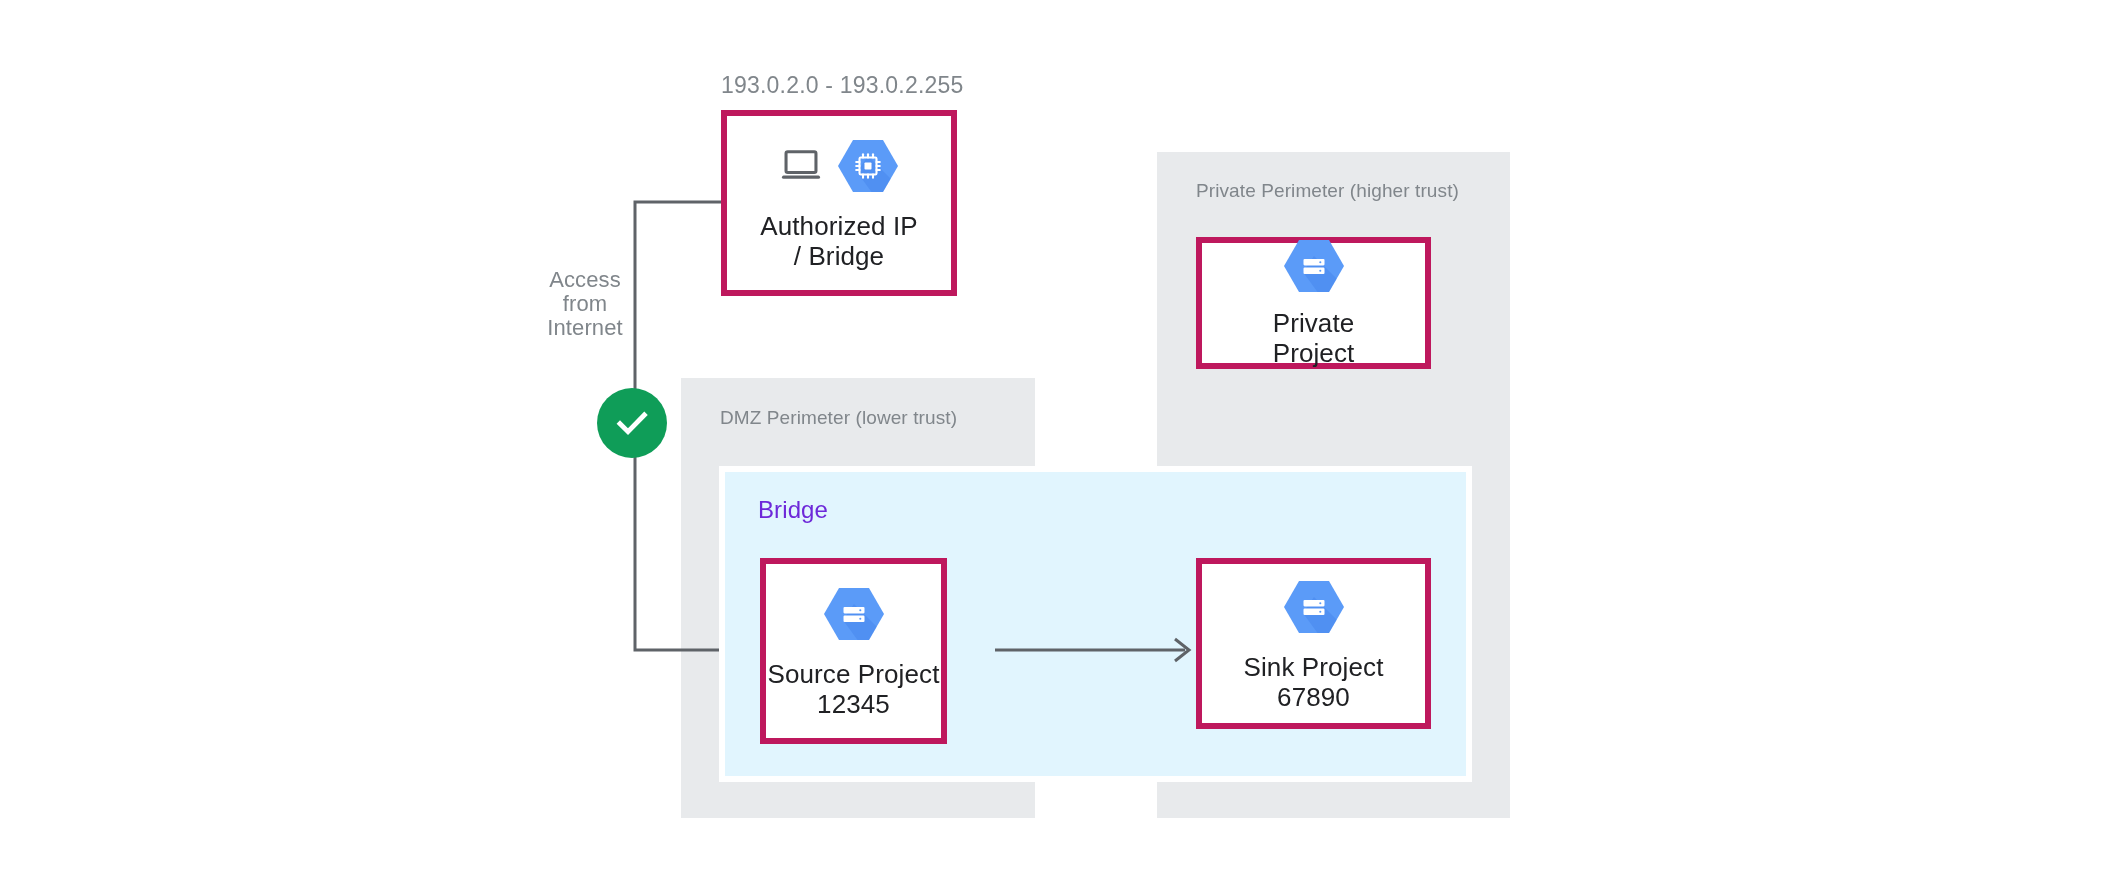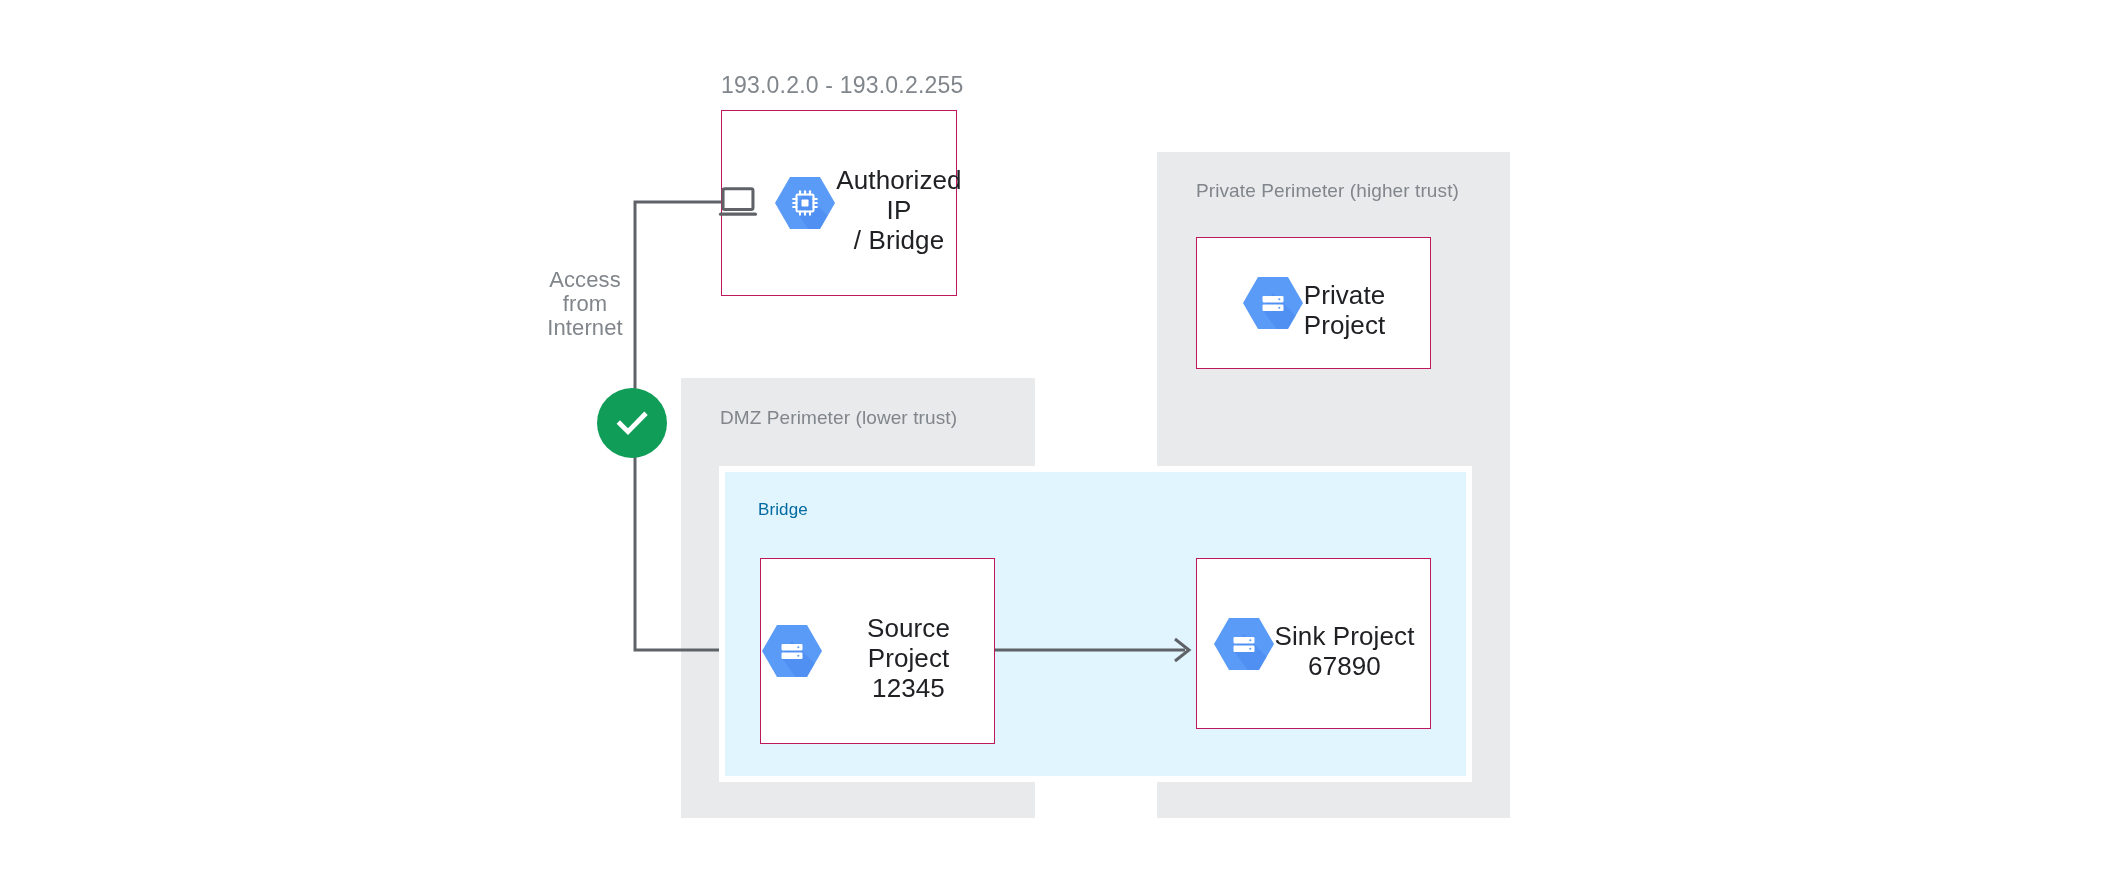--- a/index.html
+++ b/index.html
@@ -37,35 +37,36 @@
   
   .bridge {
     position: absolute;
     background: #e1f5fe;
     border: 6px solid #ffffff;
     box-sizing: border-box;
     z-index: 3;
   }
   .bridge-label {
     position: absolute;
-    color: #0369a1;
-    font-size: 17px;
+    color: #6d28d9;
+    font-size: 24px;
     line-height: 26px;
     letter-spacing: 0.1px;
     white-space: nowrap;
     z-index: 4;
   }
 
   
   .node {
     position: absolute;
     background: #ffffff;
-    border: 1px solid #be185d;
+    border: 6px solid #be185d;
     box-sizing: border-box;
     display: flex;
+    flex-direction: column;
     align-items: center;
     justify-content: center;
     z-index: 6;
   }
   .node-icons {
     display: flex;
     align-items: center;
     justify-content: center;
     gap: 14px;
     height: 62px;
@@ -239,21 +240,21 @@
           </g>
         </svg>
       </span>
     </div>
     <div class="node-label">
       <span>Private</span>
       <span class="l2">Project</span>
     </div>
   </div>
 
-  <div class="node" style="left:760px; top:558px; width:235px; height:186px;">
+  <div class="node" style="left:760px; top:558px; width:187px; height:186px;">
     <div class="node-icons">
       <span style="display:inline-flex;">
         <svg width="62" height="56" viewBox="0 0 62 56" aria-hidden="true">
           <defs>
             <clipPath id="hexClipP2">
                 <polygon points="16,2 46,2 61,28 46,54 16,54 1,28"></polygon>
               </clipPath>
           </defs>
           <polygon points="16,2 46,2 61,28 46,54 16,54 1,28" fill="#5b9bf8"></polygon>
           <g clip-path="url(#hexClipP2)">

